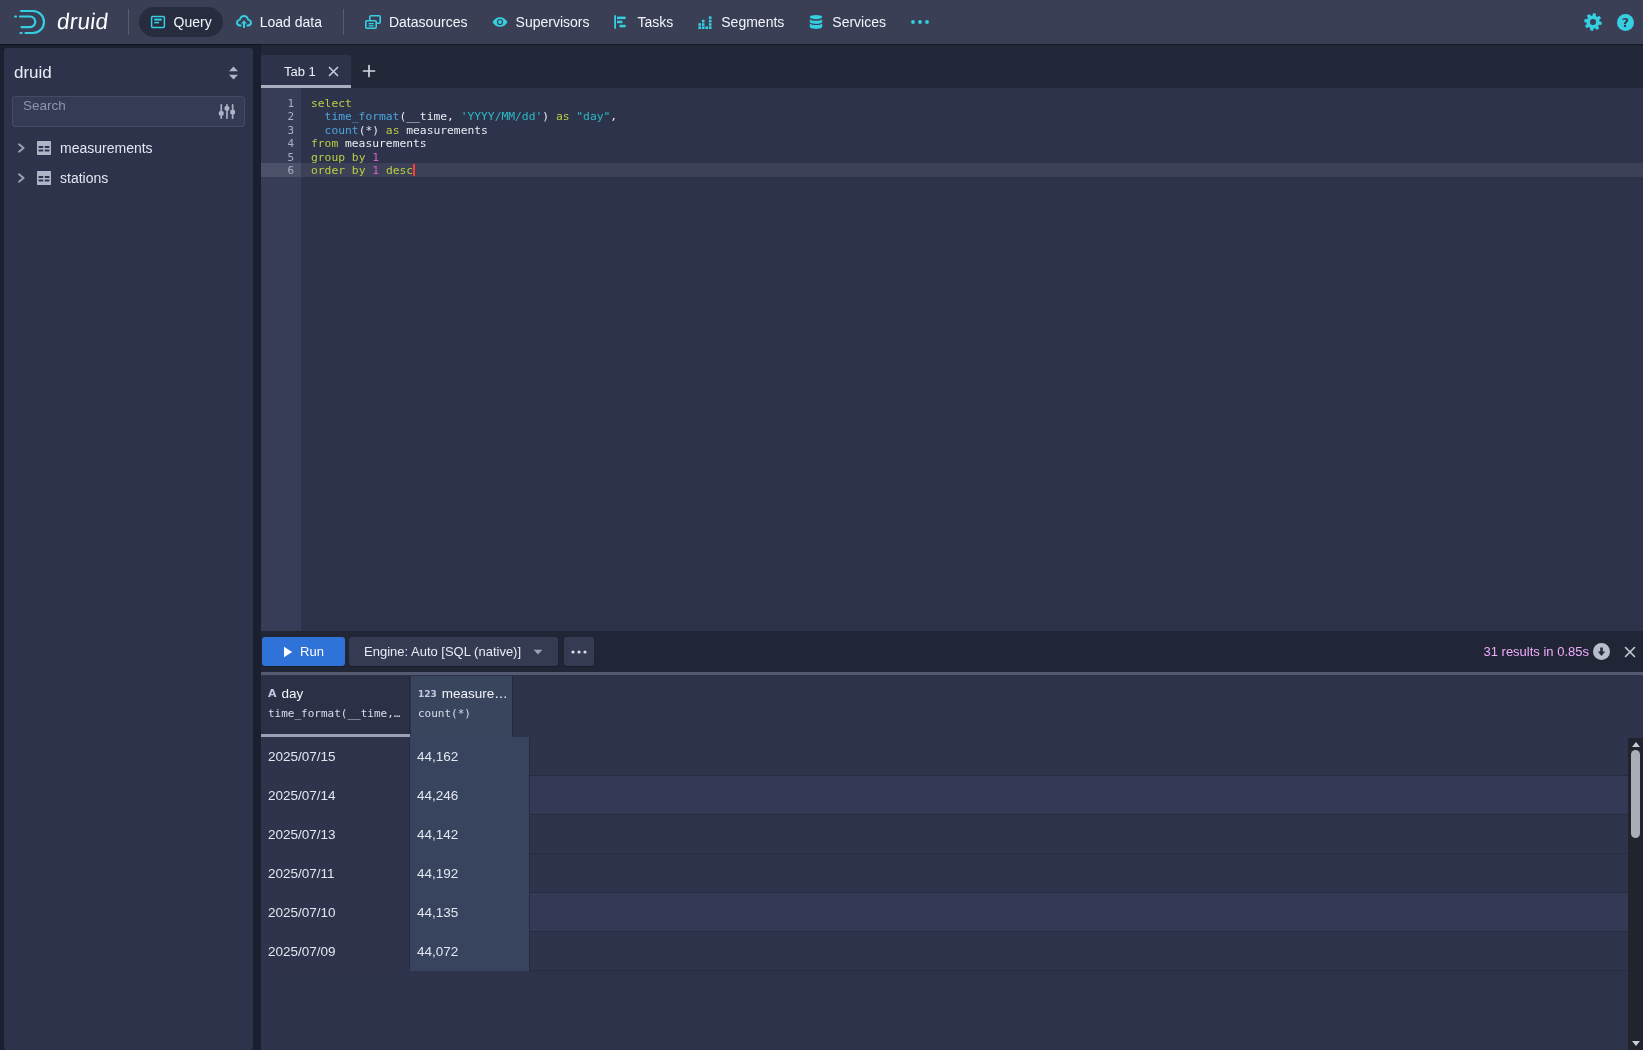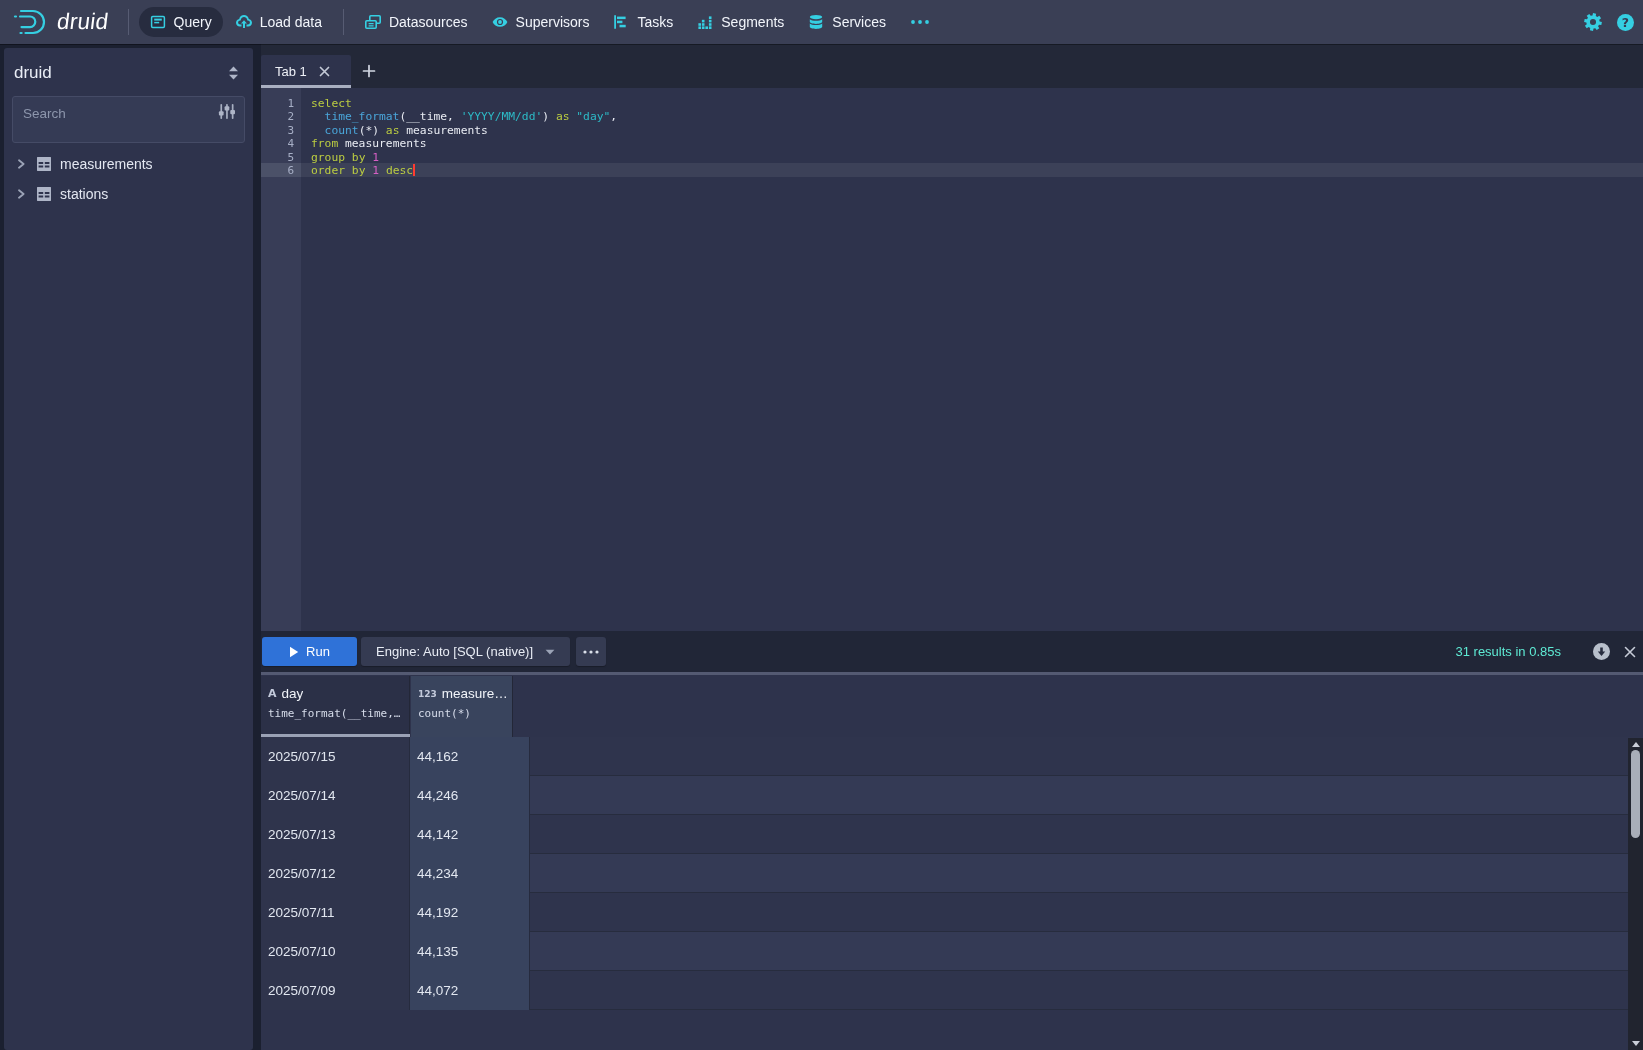--- a/index.html
+++ b/index.html
@@ -40,42 +40,42 @@
 
   
   .sidebar {
     position:absolute; left:4px; top:48px; width:249px; height:1002px;
     background:#2e334c; border-radius:3px;
   }
   .side-head { display:flex; align-items:center; justify-content:space-between; padding:15px 13px 8px 10px; }
   .side-title { font-size:17px; color:#e9edf5; }
   .search-wrap { position:relative; margin:5px 8px 6px 8px; }
   .search-input {
-    width:100%; height:47px; background:#353b55; border:1px solid #454b66; border-radius:3px;
+    width:100%; height:31px; background:#353b55; border:1px solid #454b66; border-radius:3px;
     color:#dfe4ef; font-size:13.5px; padding:0 34px 12px 10px; outline:none;
     font-family:"Liberation Sans", sans-serif;
   }
   .search-input::placeholder { color:#8d96ac; }
   .search-mixer { position:absolute; right:9px; top:7px; cursor:pointer; }
   .tree { padding-top:0; }
   .tree-row { display:flex; align-items:center; height:30px; padding-left:9px; cursor:pointer; }
   .tree-caret { width:16px; height:16px; display:flex; align-items:center; justify-content:center; margin-right:7px; }
   .tree-ticon { margin-right:8px; display:flex; }
   .tree-label { font-size:14px; color:#e3e7f1; }
 
   
   .main { position:absolute; left:261px; top:44px; width:1382px; height:1006px; background:#232838; }
 
   .tabstrip { position:relative; height:44px; width:100%; background:#232838; }
   .tab {
     position:absolute; left:0; top:11px; height:33px; width:90px;
     background:#2e334c; display:flex; align-items:center;
     border-radius:2px 2px 0 0; cursor:pointer;
   }
-  .tab-label { font-size:13px; color:#eef1f7; padding-left:14px; }
+  .tab-label { font-size:13px; color:#eef1f7; padding-left:23px; }
   .tab-close { margin-left:12px; display:flex; align-items:center; cursor:pointer; }
   .tab-underline { position:absolute; left:0; bottom:0; width:90px; height:3px; background:#a9afc1; }
   .tab-plus { position:absolute; left:95px; top:14px; width:26px; height:26px; display:flex; align-items:center; justify-content:center; cursor:pointer; }
 
   
   .editor { position:absolute; left:0; top:44px; width:1382px; height:543px; background:#2e334c; }
   .gutter {
     position:absolute; left:0; top:0; width:40px; height:543px; background:transparent;
     font-family:"DejaVu Sans Mono", monospace; font-size:11px; line-height:13.4px;
     color:#a7afc6; text-align:right; padding:9px 7px 0 0;
@@ -99,25 +99,25 @@
   .tok-pl { color:#e9ecf3; }
   .cursor { display:inline-block; width:2px; height:12px; background:#ff3b30; vertical-align:-2px; margin-left:0px; }
 
   
   .runbar { position:absolute; left:0; top:587px; width:1382px; height:41px; background:#212637; display:flex; align-items:center; }
   .btn {
     height:29px; display:flex; align-items:center; justify-content:center; gap:7px;
     background:#353b52; border-radius:3px; color:#e8ecf4; font-size:13px; cursor:pointer;
     box-shadow:0 1px 1px rgba(0,0,0,.25);
   }
-  .btn-run { background:#2f72d8; width:95px; color:#fff; margin-left:1px; }
+  .btn-run { background:#2f72d8; width:83px; color:#fff; margin-left:1px; }
   .btn-engine { padding:0 15px; margin-left:4px; gap:12px; }
   .btn-more { width:30px; margin-left:6px; letter-spacing:1px; font-weight:700; font-size:13px; }
   .runbar .spacer { flex:1; }
-  .run-status { font-size:13px; color:#5eead4; margin-right:32px; }
+  .run-status { font-size:13px; color:#f0abfc; margin-right:4px; }
   .dl-circle { width:17px; height:17px; border-radius:50%; background:#b8bfcb; display:flex; align-items:center; justify-content:center; cursor:pointer; margin-right:14px; }
   .res-close { cursor:pointer; margin-right:7px; display:flex; }
 
   .splitter { position:absolute; left:0; top:628px; width:1382px; height:3px; background:#545a72; }
 
   
   .results { position:absolute; left:0; top:631px; width:1382px; height:375px; background:#2e334c; }
   .rhead { position:absolute; left:0; top:1px; height:61px; width:1382px; background:#2e334c; }
   .hcell { position:absolute; top:0; height:61px; padding:10px 0 0 7px; }
   .hcell1 { left:0; width:149px; background:#2b3047; border-right:1px solid #232737; }
@@ -404,24 +404,20 @@
             <div class="cell c2">44,162</div>
           </div>
           <div class="rrow odd">
             <div class="cell c1">2025/07/14</div>
             <div class="cell c2">44,246</div>
           </div>
           <div class="rrow even">
             <div class="cell c1">2025/07/13</div>
             <div class="cell c2">44,142</div>
           </div>
-          <div class="rrow odd">
-            <div class="cell c1">2025/07/12</div>
-            <div class="cell c2">44,234</div>
-          </div>
           <div class="rrow even">
             <div class="cell c1">2025/07/11</div>
             <div class="cell c2">44,192</div>
           </div>
           <div class="rrow odd">
             <div class="cell c1">2025/07/10</div>
             <div class="cell c2">44,135</div>
           </div>
           <div class="rrow even">
             <div class="cell c1">2025/07/09</div>

